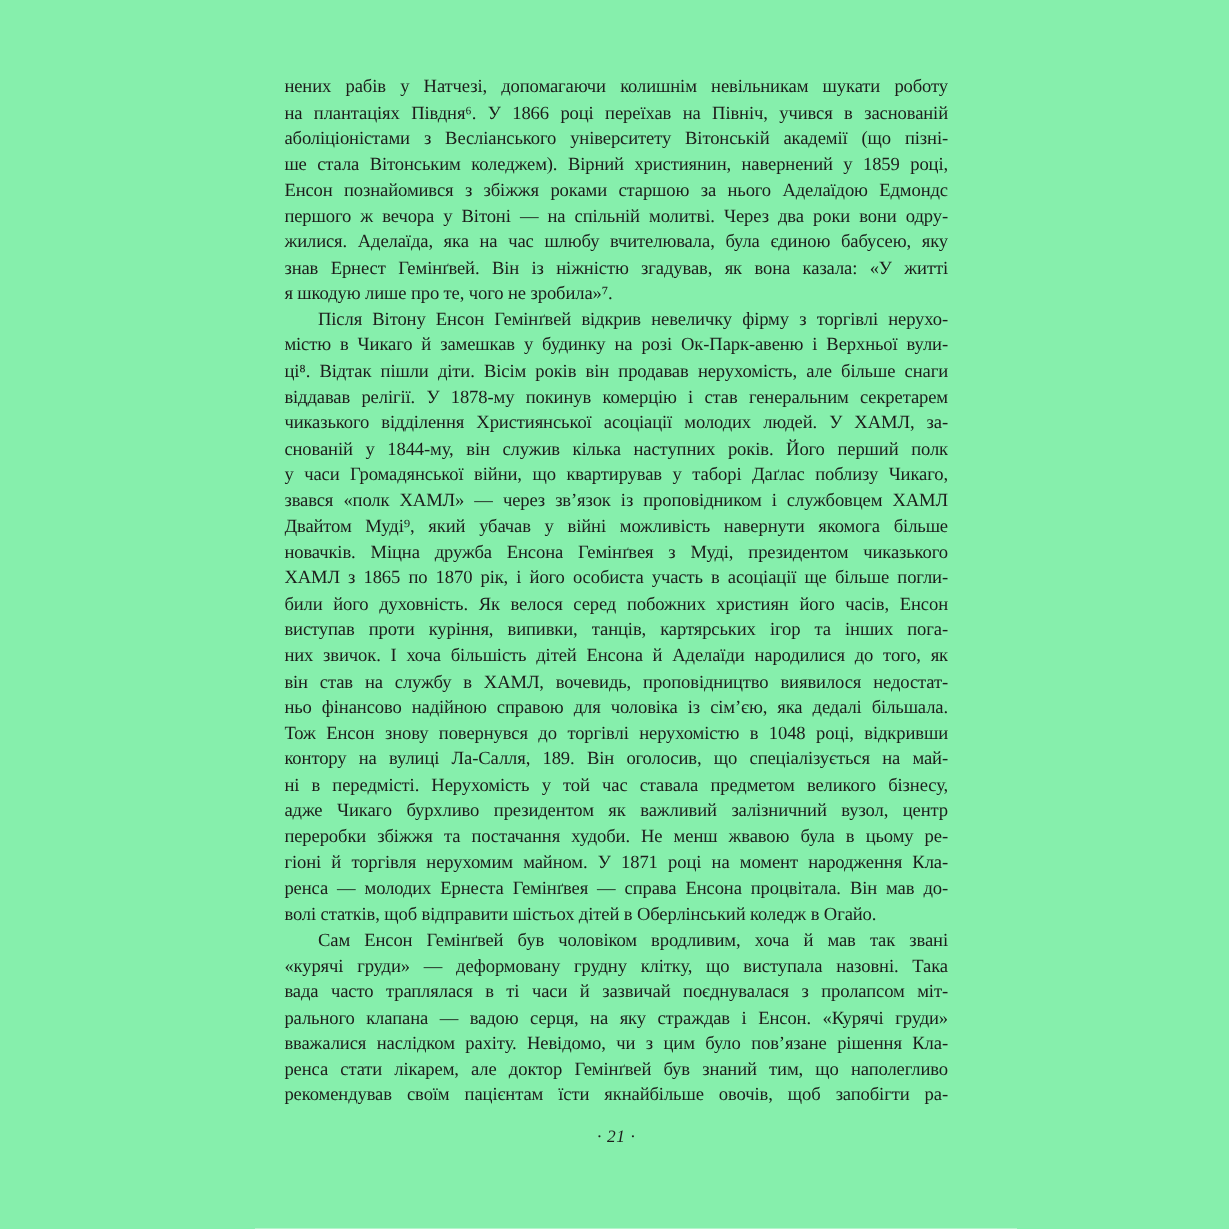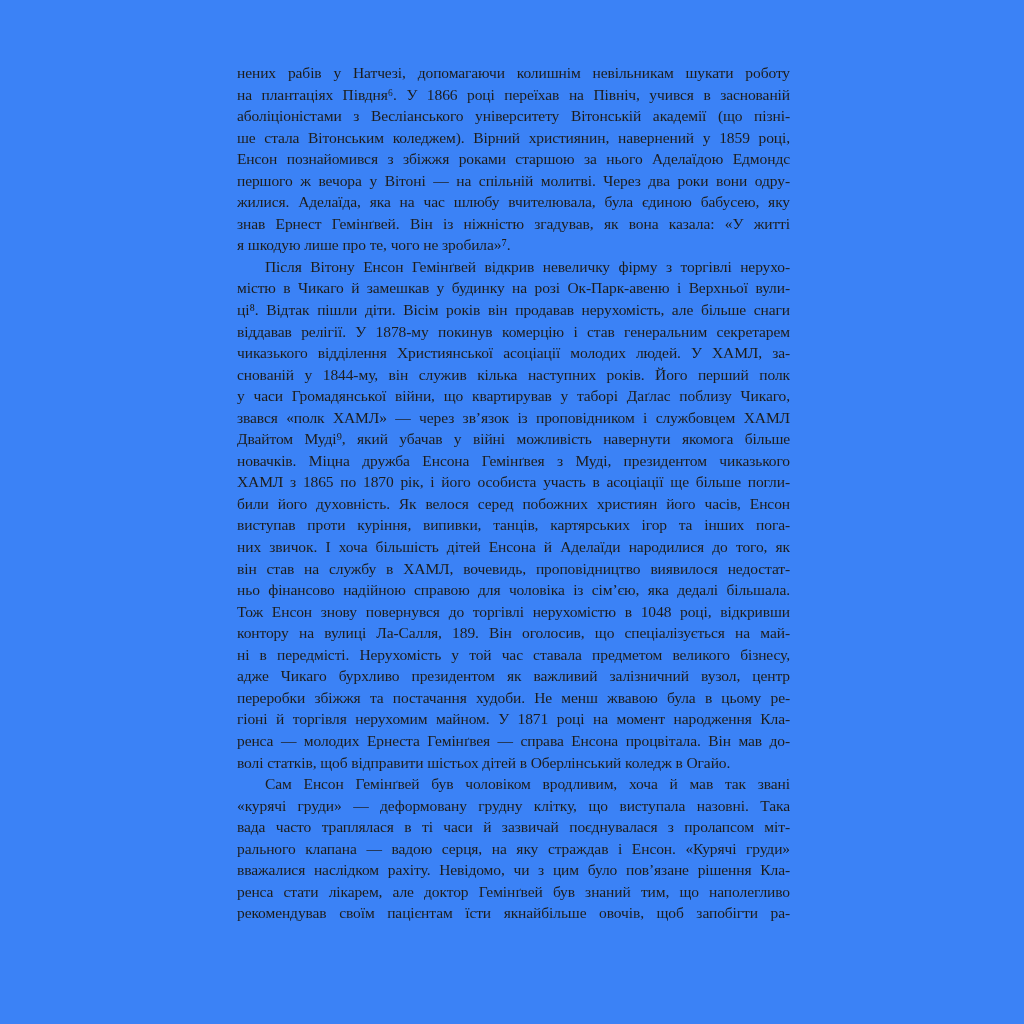--- a/index.html
+++ b/index.html
@@ -4,21 +4,21 @@
 <style>
   html, body {
     margin: 0;
     padding: 0;
     background: #ffffff;
   }
   .book-page {
     position: relative;
     width: 1024px;
     height: 1024px;
-    background: #3b82f6;
+    background: #86efac;
     overflow: hidden;
   }
   .text-block {
     position: absolute;
     left: 237px;
     top: 62px;
     width: 553px;
   }
   .para {
     margin: 0;
@@ -105,13 +105,14 @@
       <div class="line">«курячі груди» — деформовану грудну клітку, що виступала назовні. Така</div>
       <div class="line">вада часто траплялася в ті часи й зазвичай поєднувалася з пролапсом міт-</div>
       <div class="line">рального клапана — вадою серця, на яку страждав і Енсон. «Курячі груди»</div>
       <div class="line">вважалися наслідком рахіту. Невідомо, чи з цим було пов’язане рішення Кла-</div>
       <div class="line">ренса стати лікарем, але доктор Гемінґвей був знаний тим, що наполегливо</div>
       <div class="line">рекомендував своїм пацієнтам їсти якнайбільше овочів, щоб запобігти ра-</div>
     </div>
 
   </div>
 
+  <div class="page-number">· 21 ·</div>
 </div>
 
 </body></html>

